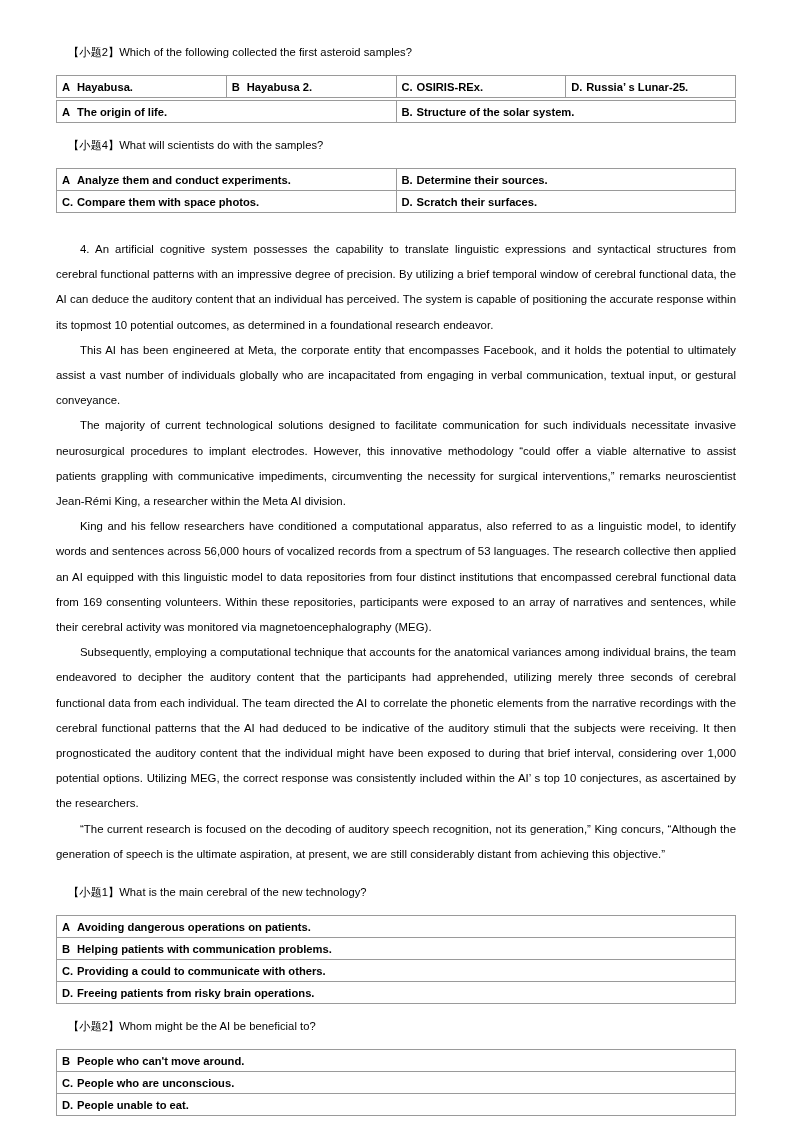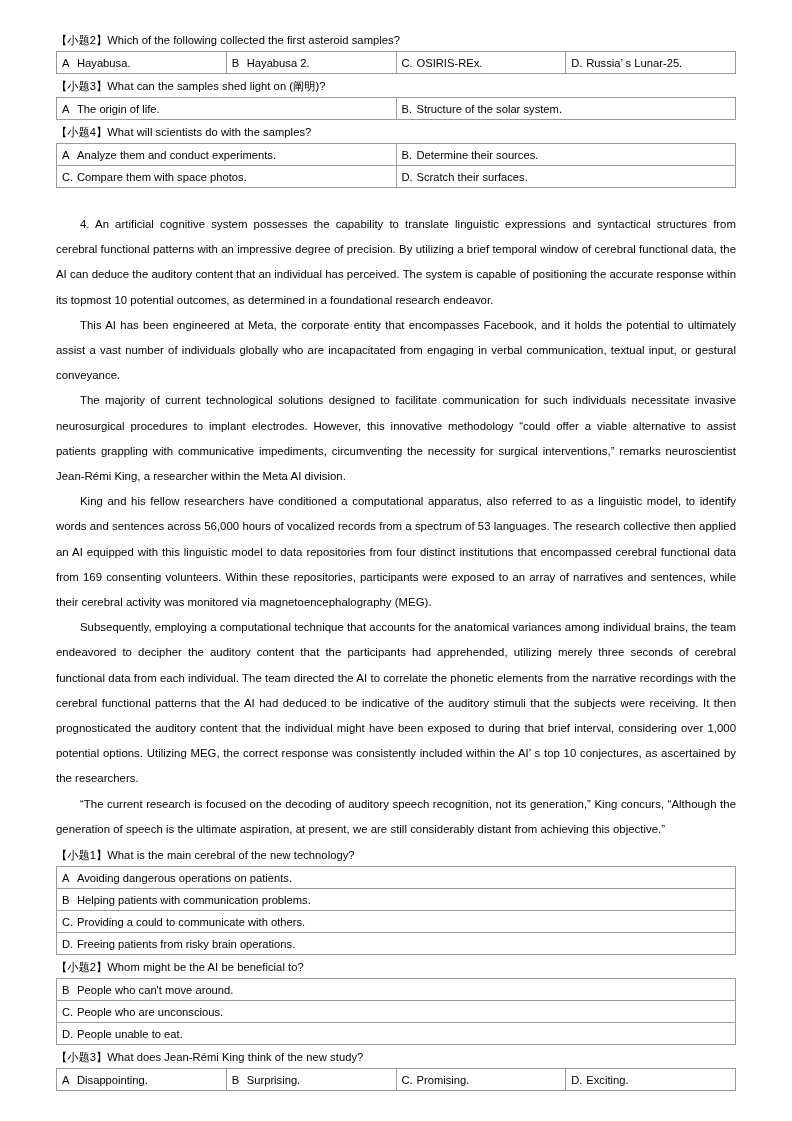--- a/index.html
+++ b/index.html
@@ -20,32 +20,33 @@
     height: 1121px;
     box-sizing: border-box;
     padding: 30px 56px 0 56px;
     background: #fff;
     overflow: hidden;
   }
   
   .qstem {
     font-size: 11.2px;
     line-height: 16px;
-    margin: 0;
+    margin: 12px;
     padding: 2px 0 3px 0;
     white-space: nowrap;
     letter-spacing: 0.05px;
   }
   
   table.opts {
     width: 680px;
     border-collapse: collapse;
     table-layout: fixed;
     margin: 0 0 2px 0;
     border: 1px solid #9a9a9a;
+    font-weight: bold;
   }
   table.opts td {
     border: 1px solid #9a9a9a;
     font-size: 11.2px;
     line-height: 14px;
     padding: 3px 0 3px 5px;
     vertical-align: middle;
     height: 15px;
     white-space: nowrap;
     overflow: hidden;
@@ -87,21 +88,20 @@
       <tbody>
           <tr>
         <td><span class="lbl">A</span><span>Hayabusa.</span></td>
         <td><span class="lbl">B</span><span>Hayabusa 2.</span></td>
         <td><span class="lbl">C.</span><span>OSIRIS-REx.</span></td>
         <td><span class="lbl">D.</span><span>Russia’ s Lunar-25.</span></td>
       </tr>
     </tbody>
       </table>
 
-    <p class="qstem">【小题3】What can the samples shed light on (阐明)?</p>
     <table class="opts cols2">
       <tbody>
           <tr>
         <td><span class="lbl">A</span><span>The origin of life.</span></td>
         <td><span class="lbl">B.</span><span>Structure of the solar system.</span></td>
       </tr>
     </tbody>
       </table>
 
     <p class="qstem">【小题4】What will scientists do with the samples?</p>

